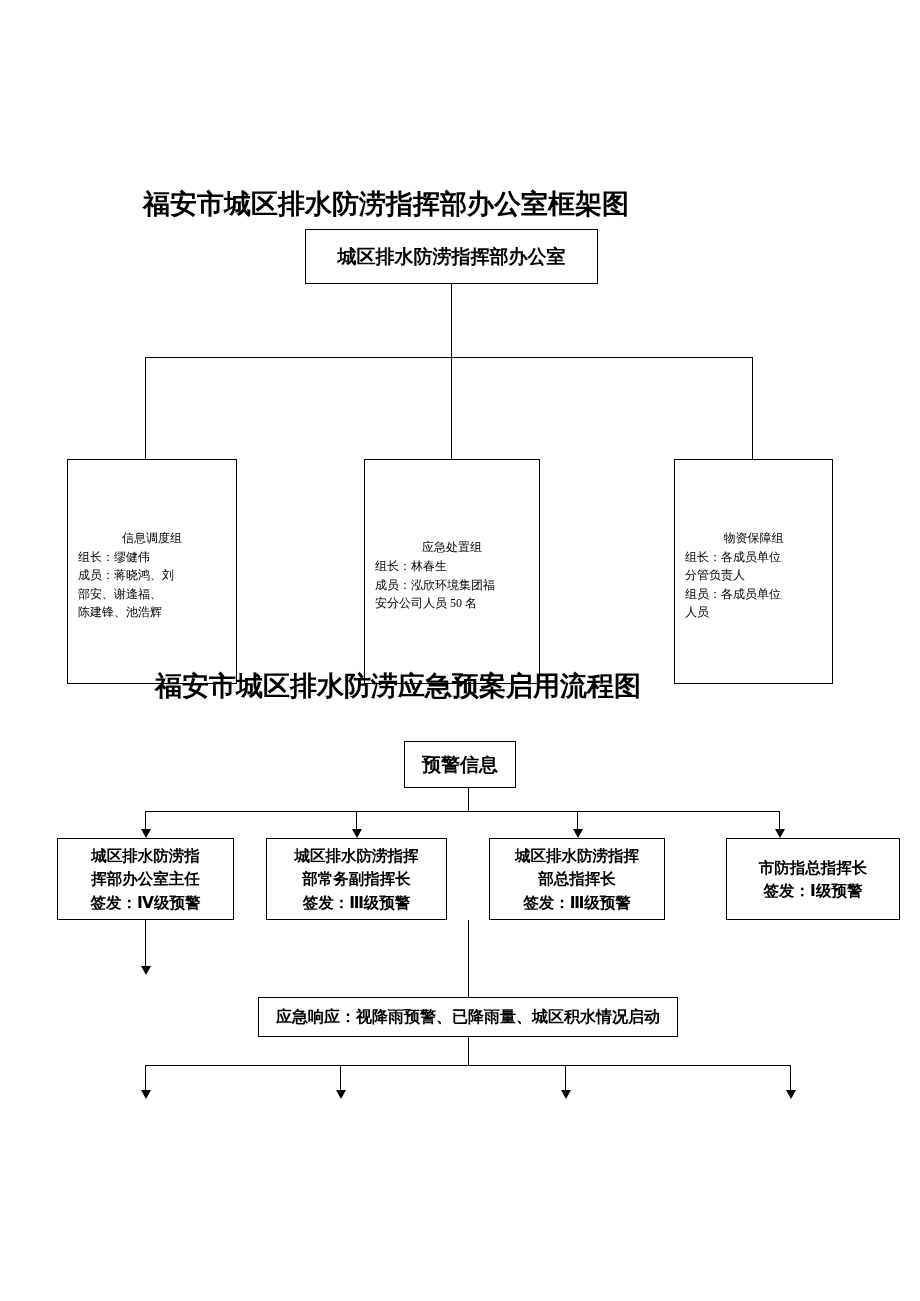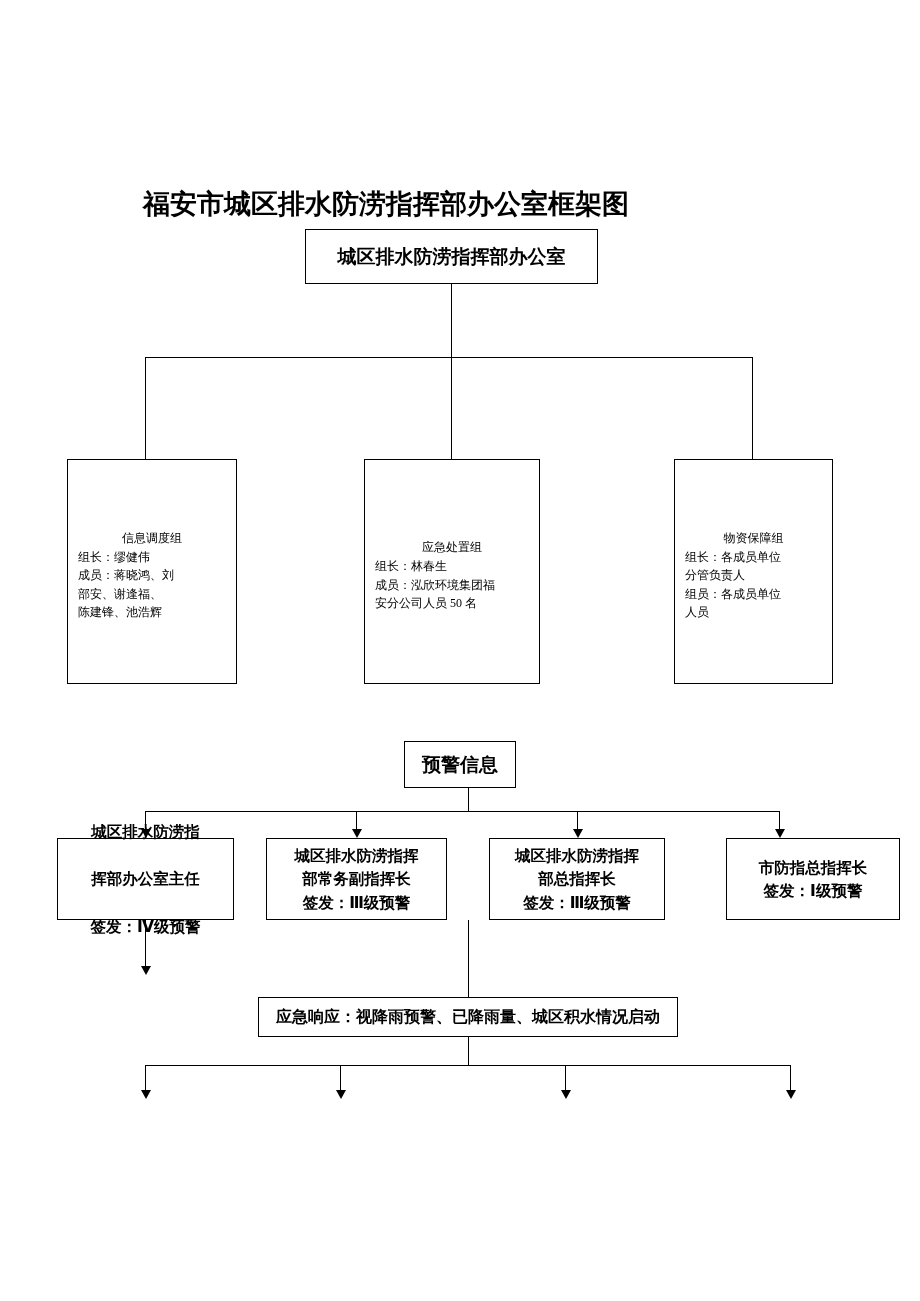--- a/index.html
+++ b/index.html
@@ -100,21 +100,21 @@
   }
   .level-box {
     top: 838px; height: 82px;
     font-size: 15.5px; font-weight: bold;
     font-family: "Liberation Sans", "DejaVu Sans", sans-serif;
     line-height: 1.5;
     align-items: center;
     justify-content: center;
     text-align: center;
   }
-  #level-box-0 { left: 57px;  width: 177px; gap: 24px; }
+  #level-box-0 { left: 57px;  width: 177px; }
   #level-box-1 { left: 266px; width: 181px; }
   #level-box-2 { left: 489px; width: 176px; }
   #level-box-3 { left: 726px; width: 174px; }
 
   #response-box {
     left: 258px; top: 997px; width: 420px; height: 40px;
     font-size: 16px; font-weight: bold;
     font-family: "Liberation Sans", "DejaVu Sans", sans-serif;
   }
 </style>
@@ -151,20 +151,21 @@
   </div>
 
   <div class="box pad" id="group-box-2">
     <div class="hdr">物资保障组</div>
     <div class="body-line">组长：各成员单位</div>
     <div class="body-line">分管负责人</div>
     <div class="body-line">组员：各成员单位</div>
     <div class="body-line">人员</div>
   </div>
 
+  <div class="title" id="title-2">福安市城区排水防涝应急预案启用流程图</div>
 
   <div class="box center" id="alert-box">
     <span class="line">预警信息</span>
   </div>
 
   <div class="vline" style="left:468px; top:788px; height:23px;"></div>
   <div class="hline" style="left:145px; top:811px; width:634px;"></div>
 
   <div class="vline" style="left:145px; top:811px; height:18px;"></div>
   <div class="arrow-down" style="left:141px; top:829px;"></div>

